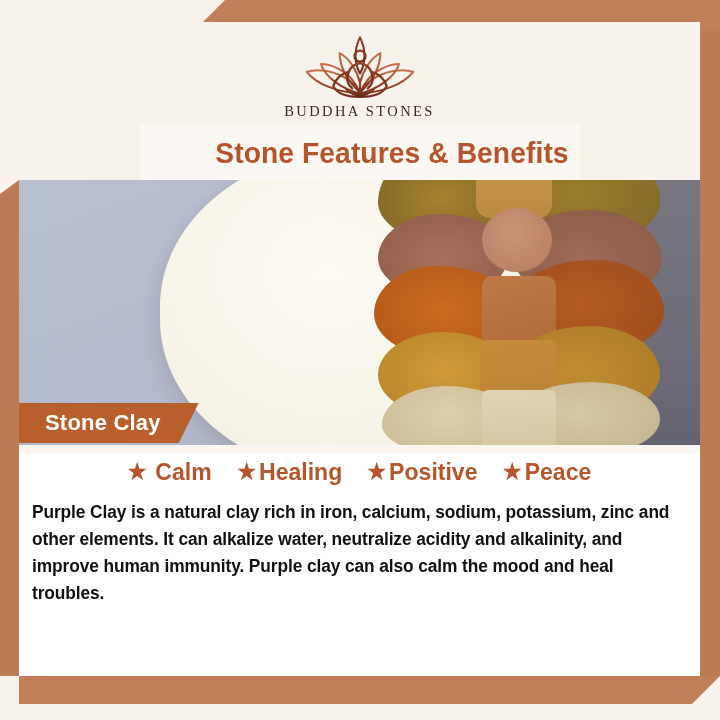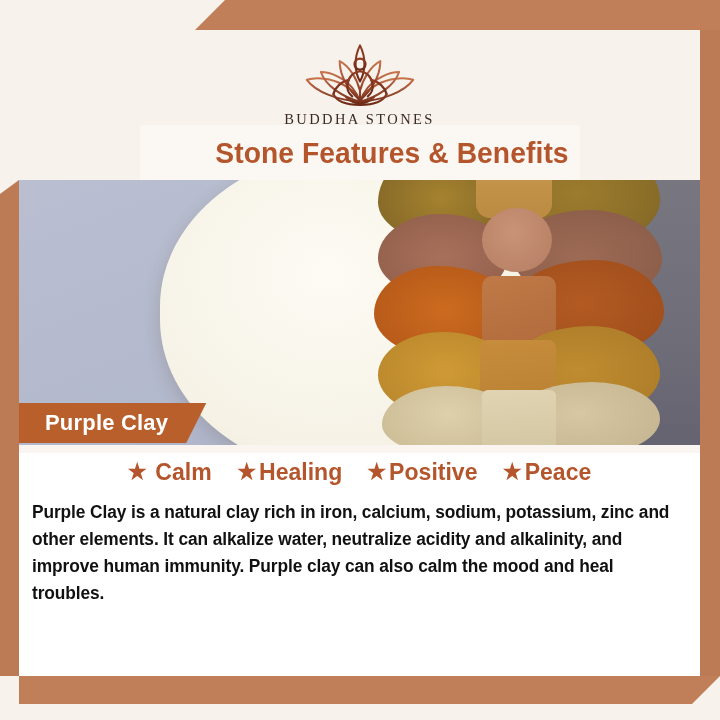--- a/index.html
+++ b/index.html
@@ -63,21 +63,21 @@
     left: 0;
     bottom: 0;
     width: 720px;
     height: 16px;
     background: #f7f2ec;
   }
 
   
   .header {
     position: absolute;
-    top: 30px;
+    top: 22px;
     left: 19px;
     width: 681px;
     height: 150px;
     background: #f7f2ec;
     display: flex;
     flex-direction: column;
     align-items: center;
   }
 
   .logo-wrap {
@@ -390,21 +390,21 @@
       <div class="powder p-gold-l"></div>
       <div class="powder p-gold-r"></div>
       <div class="powder p-gold-sq"></div>
       <div class="powder p-cream-l"></div>
       <div class="powder p-cream-r"></div>
       <div class="powder p-cream-sq"></div>
     </div>
   </div>
 
   <div class="clay-banner">
-    <span class="clay-banner-text">Purple Clay</span>
+    <span class="clay-banner-text">Stone Clay</span>
   </div>
 
   <div class="info-panel">
     <div class="panel-tint"></div>
 
     <div class="benefits">
       <div class="benefit spaced">
         <span class="star">★</span>
         <span>Calm</span>
       </div>

